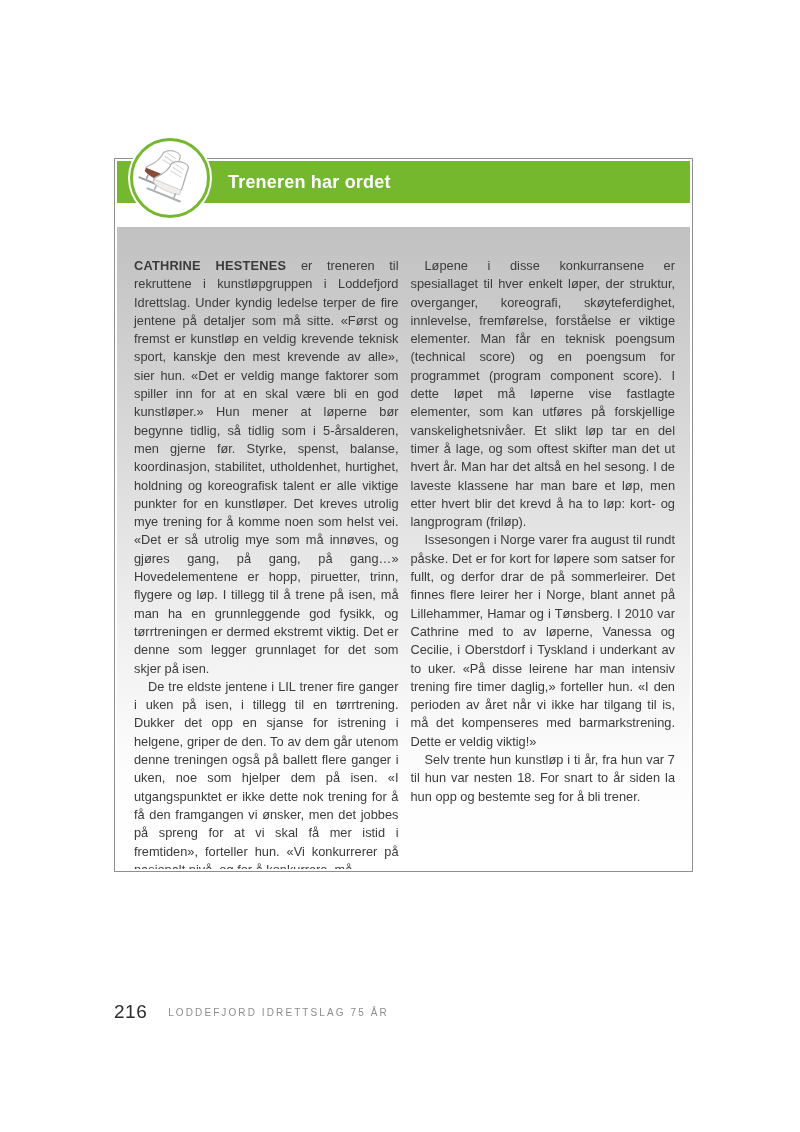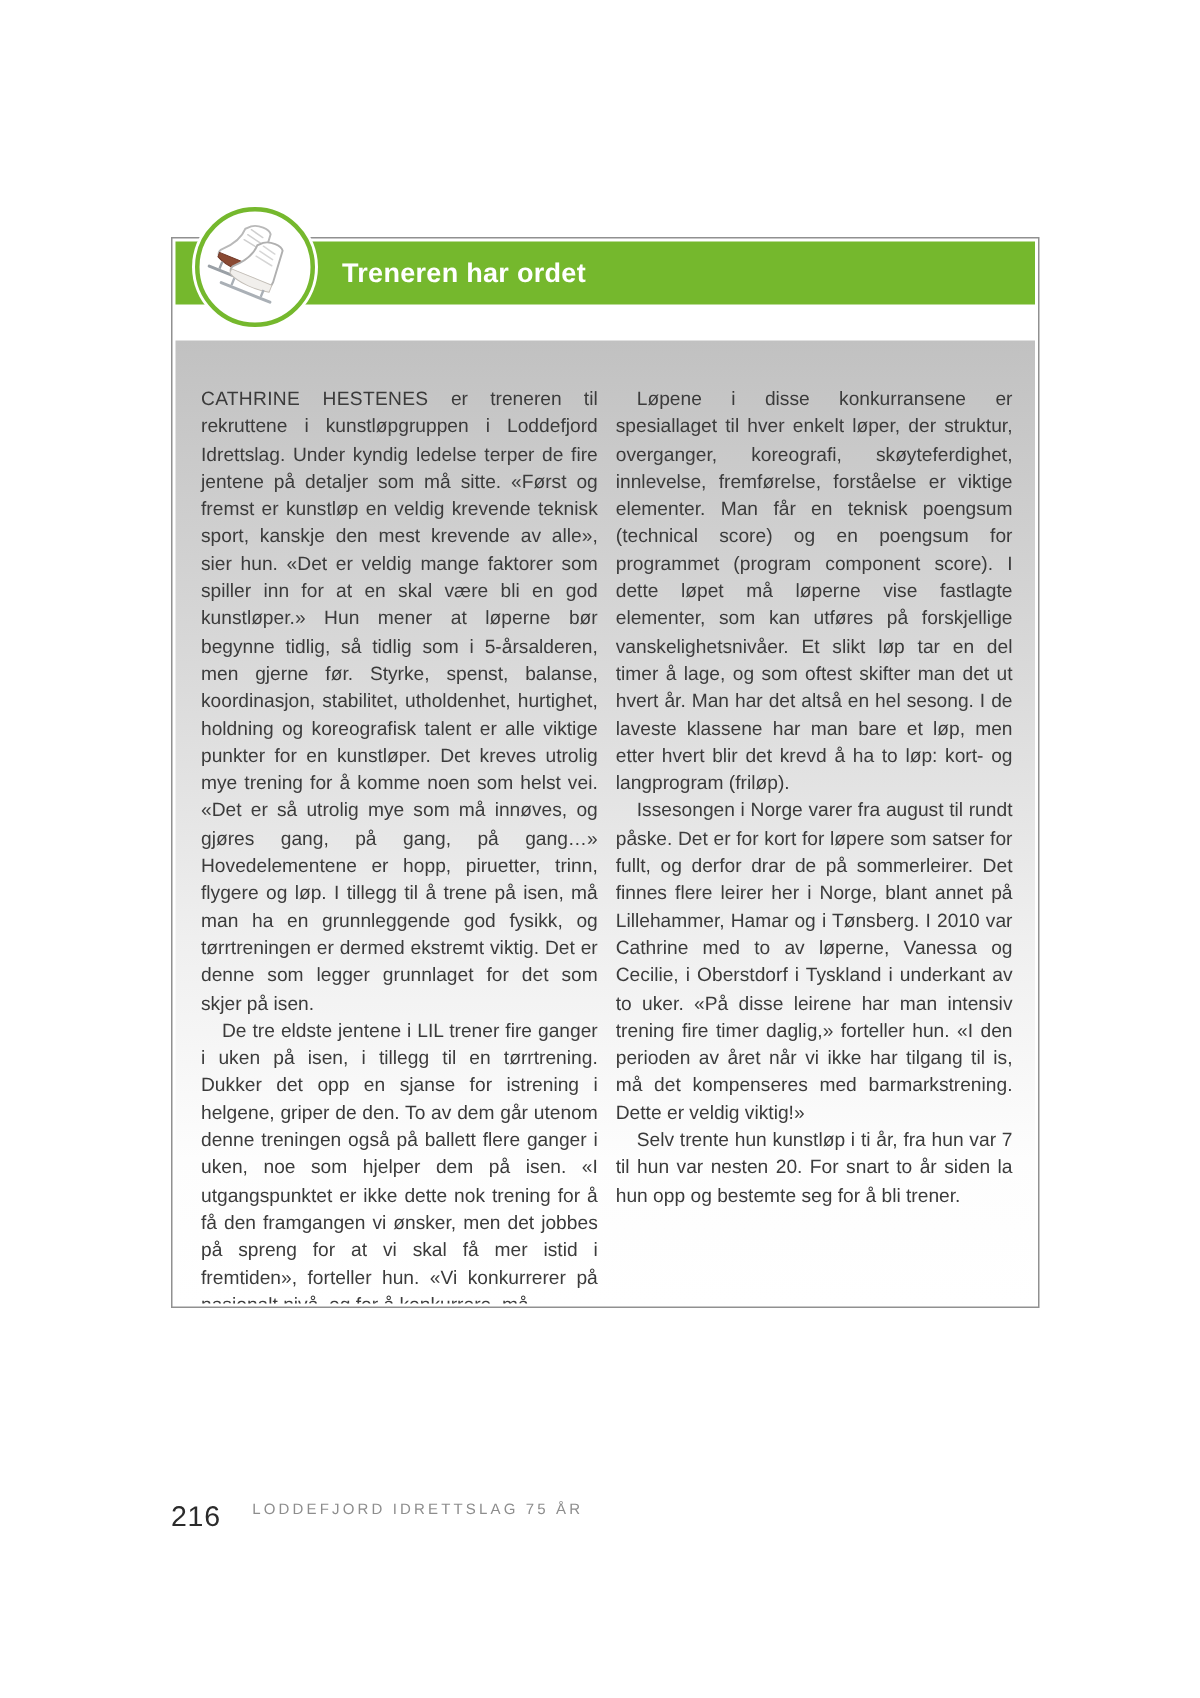--- a/index.html
+++ b/index.html
@@ -35,33 +35,33 @@
     display:flex; gap:12px;
   }
   .col { flex:1 1 0; }
   .para {
     font-size:12.8px; line-height:18.3px;
     text-align:justify;
     color:#3b3b3b;
     hyphens:auto; -webkit-hyphens:auto;
   }
   .para.indent { text-indent:14px; }
-  .para strong { font-weight:normal; letter-spacing:.2px; }
+  .para strong { font-weight:bold; letter-spacing:.2px; }
   .icon-circle {
     position:absolute; left:130px; top:138px;
     width:80px; height:80px;
     background:#ffffff;
     border:3px solid #75b82d;
     border-radius:50%;
     box-shadow:0 0 0 2px #ffffff;
     display:flex; align-items:center; justify-content:center;
   }
   .footer {
     position:absolute; left:114px; top:1001px;
-    display:flex; align-items:flex-start;
+    display:flex; align-items:center;
   }
   .page-number {
     font-size:19px; color:#2b2b2b; letter-spacing:.5px;
   }
   .footer-label {
     margin-left:21px;
     font-size:10px; color:#8d8d8d; letter-spacing:2.1px; font-weight:400;
   }
 </style>
 </head>
@@ -73,21 +73,21 @@
       <div class="header-title">Treneren har ordet</div>
     </div>
     <div class="content">
       <div class="col">
           <p class="para"><strong>CATHRINE HESTENES </strong>er treneren til rekruttene i kunstløpgruppen i Loddefjord Idrettslag. Under kyndig ledelse terper de fire jentene på detaljer som må sitte. «Først og fremst er kunstløp en veldig krevende teknisk sport, kanskje den mest krevende av alle», sier hun. «Det er veldig mange faktorer som spiller inn for at en skal være bli en god kunstløper.» Hun mener at løperne bør begynne tidlig, så tidlig som i 5-årsalderen, men gjerne før. Styrke, spenst, balanse, koordinasjon, stabilitet, utholdenhet, hurtighet, holdning og koreografisk talent er alle viktige punkter for en kunstløper. Det kreves utrolig mye trening for å komme noen som helst vei. «Det er så utrolig mye som må innøves, og gjøres gang, på gang, på gang…» Hovedelementene er hopp, piruetter, trinn, flygere og løp. I tillegg til å trene på isen, må man ha en grunnleggende god fysikk, og tørrtreningen er dermed ekstremt viktig. Det er denne som legger grunnlaget for det som skjer på isen.</p>
           <p class="para indent">De tre eldste jentene i LIL trener fire ganger i uken på isen, i tillegg til en tørrtrening. Dukker det opp en sjanse for istrening i helgene, griper de den. To av dem går utenom denne treningen også på ballett flere ganger i uken, noe som hjelper dem på isen. «I utgangspunktet er ikke dette nok trening for å få den framgangen vi ønsker, men det jobbes på spreng for at vi skal få mer istid i fremtiden», forteller hun. «Vi konkurrerer på nasjonalt nivå, og for å konkurrere, må</p>
         </div>
       <div class="col">
           <p class="para indent">Løpene i disse konkurransene er spesiallaget til hver enkelt løper, der struktur, overganger, koreografi, skøyteferdighet, innlevelse, fremførelse, forståelse er viktige elementer. Man får en teknisk poengsum (technical score) og en poengsum for programmet (program component score). I dette løpet må løperne vise fastlagte elementer, som kan utføres på forskjellige vanskelighetsnivåer. Et slikt løp tar en del timer å lage, og som oftest skifter man det ut hvert år. Man har det altså en hel sesong. I de laveste klassene har man bare et løp, men etter hvert blir det krevd å ha to løp: kort- og langprogram (friløp).</p>
           <p class="para indent">Issesongen i Norge varer fra august til rundt påske. Det er for kort for løpere som satser for fullt, og derfor drar de på sommerleirer. Det finnes flere leirer her i Norge, blant annet på Lillehammer, Hamar og i Tønsberg. I 2010 var Cathrine med to av løperne, Vanessa og Cecilie, i Oberstdorf i Tyskland i underkant av to uker. «På disse leirene har man intensiv trening fire timer daglig,» forteller hun. «I den perioden av året når vi ikke har tilgang til is, må det kompenseres med barmarkstrening. Dette er veldig viktig!»</p>
-          <p class="para indent">Selv trente hun kunstløp i ti år, fra hun var 7 til hun var nesten 20. For snart to år siden la hun opp og bestemte seg for å bli trener.</p>
+          <p class="para indent">Selv trente hun kunstløp i ti år, fra hun var 7 til hun var nesten 18. For snart to år siden la hun opp og bestemte seg for å bli trener.</p>
         </div>
     </div>
   </div>
 </div>
 
 <div class="icon-circle">
   <svg width="66" height="66" viewBox="0 0 66 66">
     <g transform="translate(30,23) rotate(22)">
       <path d="M -6 -16 C -2 -19 6 -19 8 -16 L 10 6 C 10 10 7 12 2 12 L -14 12 C -19 12 -21 8 -18 5 C -14 1 -9 -6 -9 -13 Z" fill="#ffffff" stroke="#b9b9b9" stroke-width="1.3"></path>
       <path d="M -19 8 L 10 8 L 10 13 C 2 15 -12 15 -19 11 Z" fill="#8a4a33" stroke="#6e3423" stroke-width="0.6"></path>

